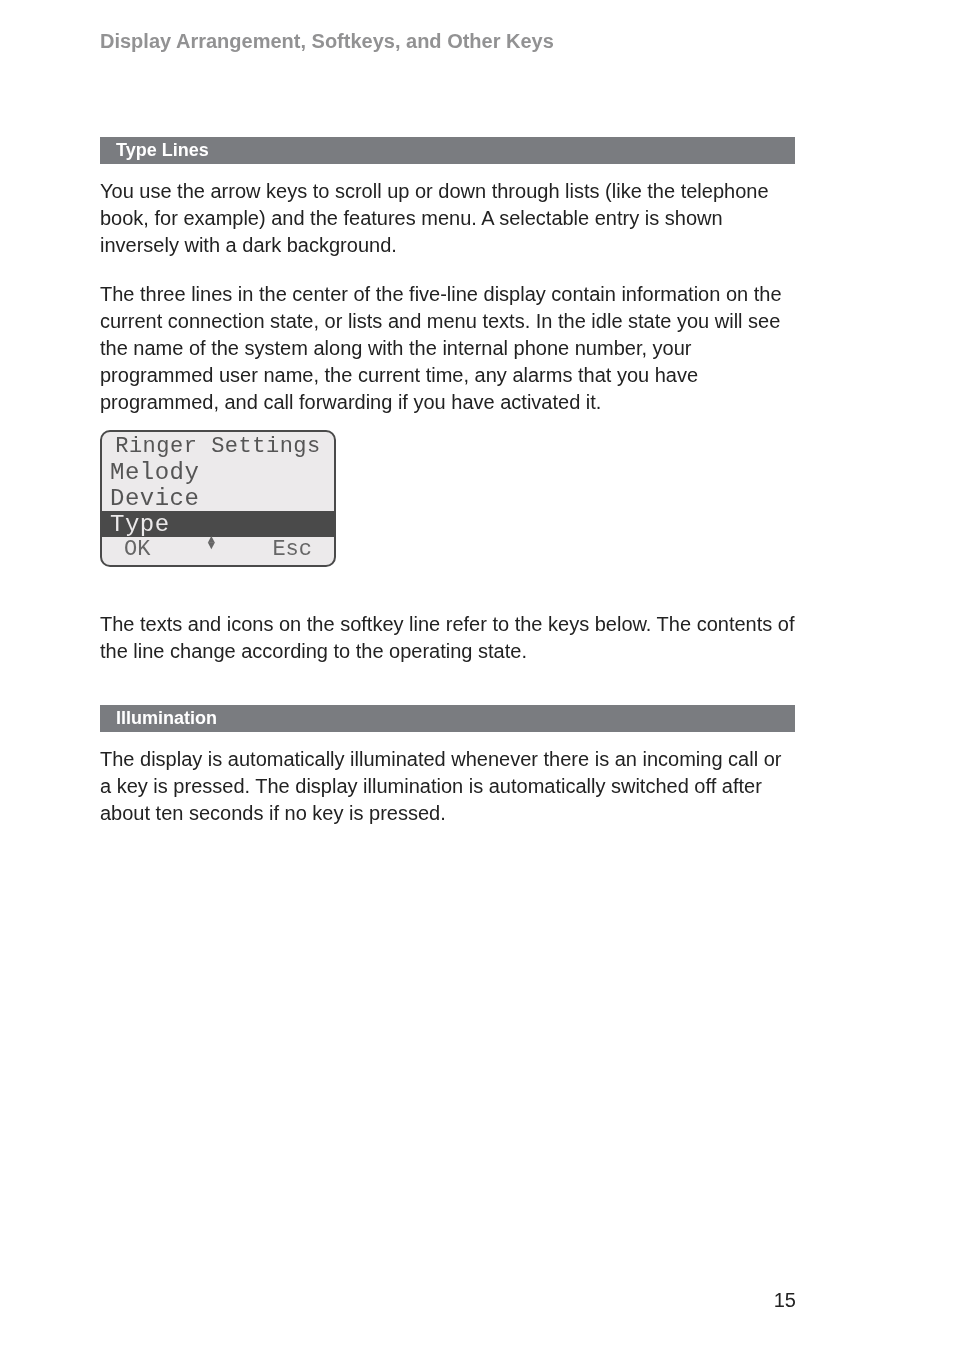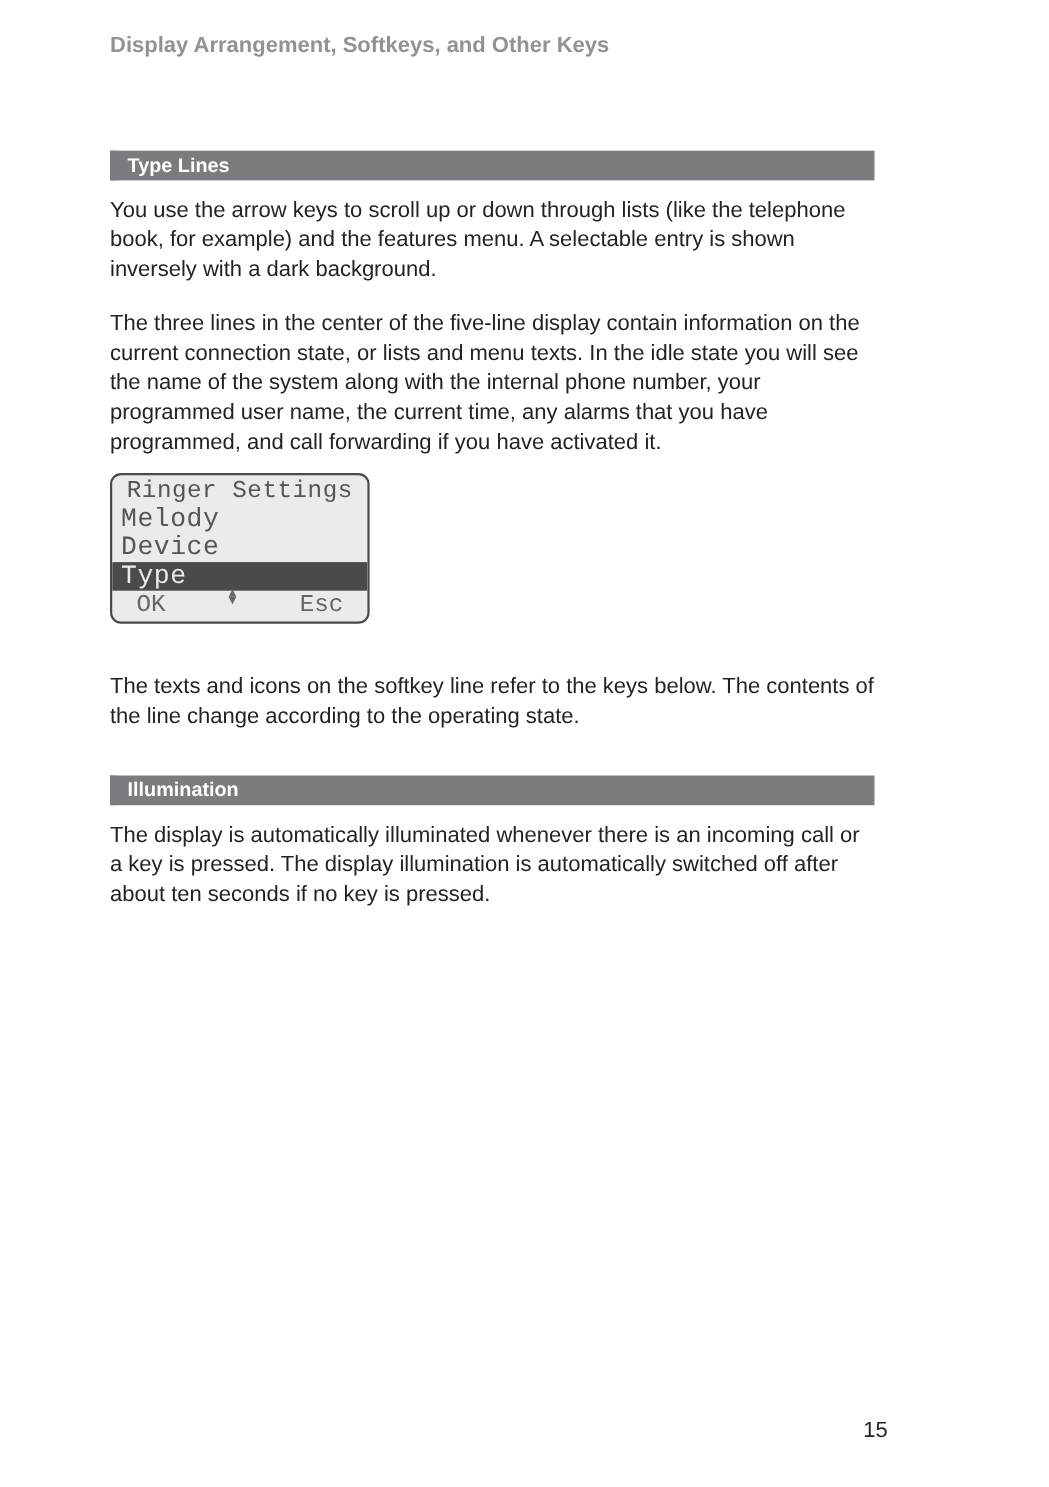--- a/index.html
+++ b/index.html
@@ -10,21 +10,21 @@
   .body-text { font-size: 20px; line-height: 1.35; color: #222; margin-bottom: 22px; }
   .block-1 { margin-bottom: 8px; }
   .lcd-wrap { margin: 14px 0 44px 0; }
   .lcd { width: 236px; border: 2px solid #4a4a4a; border-radius: 10px; background: #eceaeb; overflow: hidden; }
   .lcd-title { font-family: "Courier New", monospace; font-size: 22px; letter-spacing: 0.5px; color: #555; text-align: center; padding: 3px 0 1px; line-height: 1.05; }
   .lcd-row { font-family: "Courier New", monospace; font-size: 24px; letter-spacing: 0.5px; color: #555; padding: 0 8px; line-height: 1.05; height: 26px; display: flex; align-items: center; }
   .lcd-row.inverse { background: #4a4a4a; color: #eceaeb; }
   .lcd-soft { display: flex; justify-content: space-between; align-items: flex-start; padding: 0 22px 4px; height: 28px; font-family: "Courier New", monospace; font-size: 22px; color: #666; }
   .arrow-icon { display: inline-flex; flex-direction: column; align-items: center; line-height: 0.5; font-size: 12px; color: #666; }
   .sect-gap-2 { margin-bottom: 40px; }
-  .page-num { position: absolute; right: 43px; bottom: 40px; font-size: 20px; color: #222; }
+  .page-num { position: absolute; right: 54px; bottom: 40px; font-size: 20px; color: #222; }
 </style>
 </head>
 <body>
 
 <div class="page">
 
   <div class="running-head">Display Arrangement, Softkeys, and Other Keys</div>
 
   <div class="sect-head">Type Lines</div>
   <p class="body-text">You use the arrow keys to scroll up or down through lists (like the telephone book, for example) and the features menu. A selectable entry is shown inversely with a dark background.</p>

